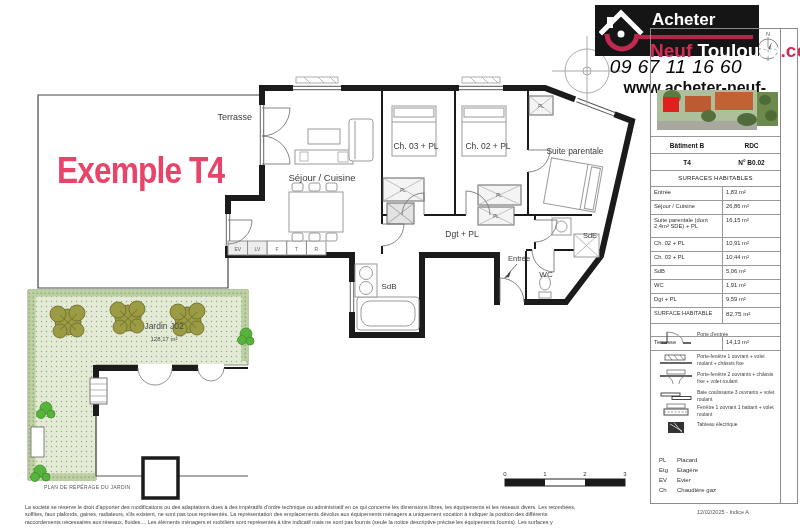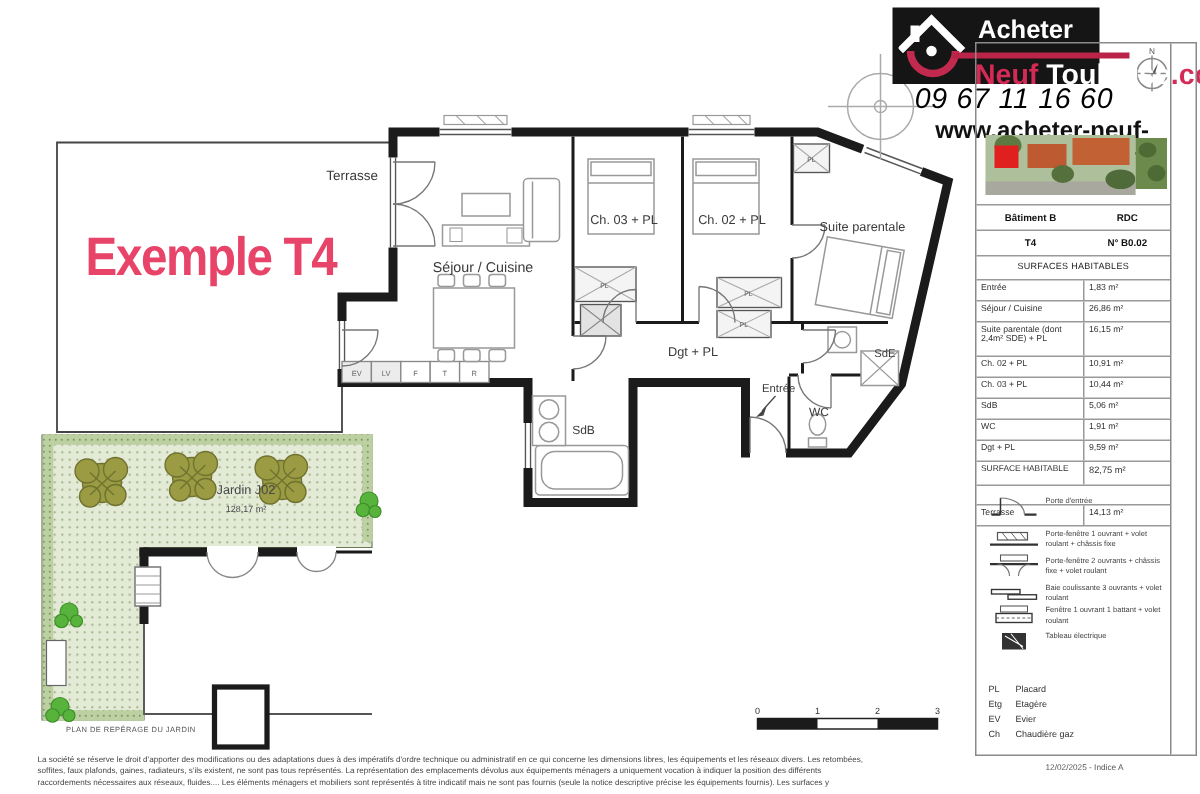--- a/index.html
+++ b/index.html
@@ -1,20 +1,20 @@
 <!DOCTYPE html>
 <html><head>
 <meta charset="utf-8">
 <style>
   html,body{margin:0;padding:0;background:#fff;}
   #canvas{position:relative;width:800px;height:529px;background:#ffffff;overflow:hidden;
           font-family:"Liberation Sans",sans-serif;}
   .abs{position:absolute;}
   
-  #logo{left:595px;top:5px;width:138px;height:51px;background:#151515;}
+  #logo{left:595px;top:5px;width:164px;height:51px;background:#151515;}
   #logo .l1{position:absolute;left:57px;top:5px;color:#fff;font-weight:bold;font-size:17px;letter-spacing:0;}
   #logo .bar{position:absolute;left:40px;top:30px;width:118px;height:4px;background:#bb2449;}
   #logo .l2{position:absolute;left:55px;top:35px;font-weight:bold;font-size:19px;white-space:nowrap;}
   #logo .red{color:#d42a55;} #logo .wht{color:#fff;}
   #phone{left:593px;top:56px;width:166px;text-align:center;font-size:19px;font-weight:normal;font-style:italic;color:#000;letter-spacing:.5px;}
   #website{left:586px;top:79px;width:180px;text-align:right;font-size:16px;font-weight:bold;color:#111;}
   
   #photo{left:657px;top:90px;width:100px;height:40px;background:#aebf9b;overflow:hidden;}
   #photo div{position:absolute;}
   #photo .r1{left:28px;top:6px;width:26px;height:16px;background:#bd5a31;}

